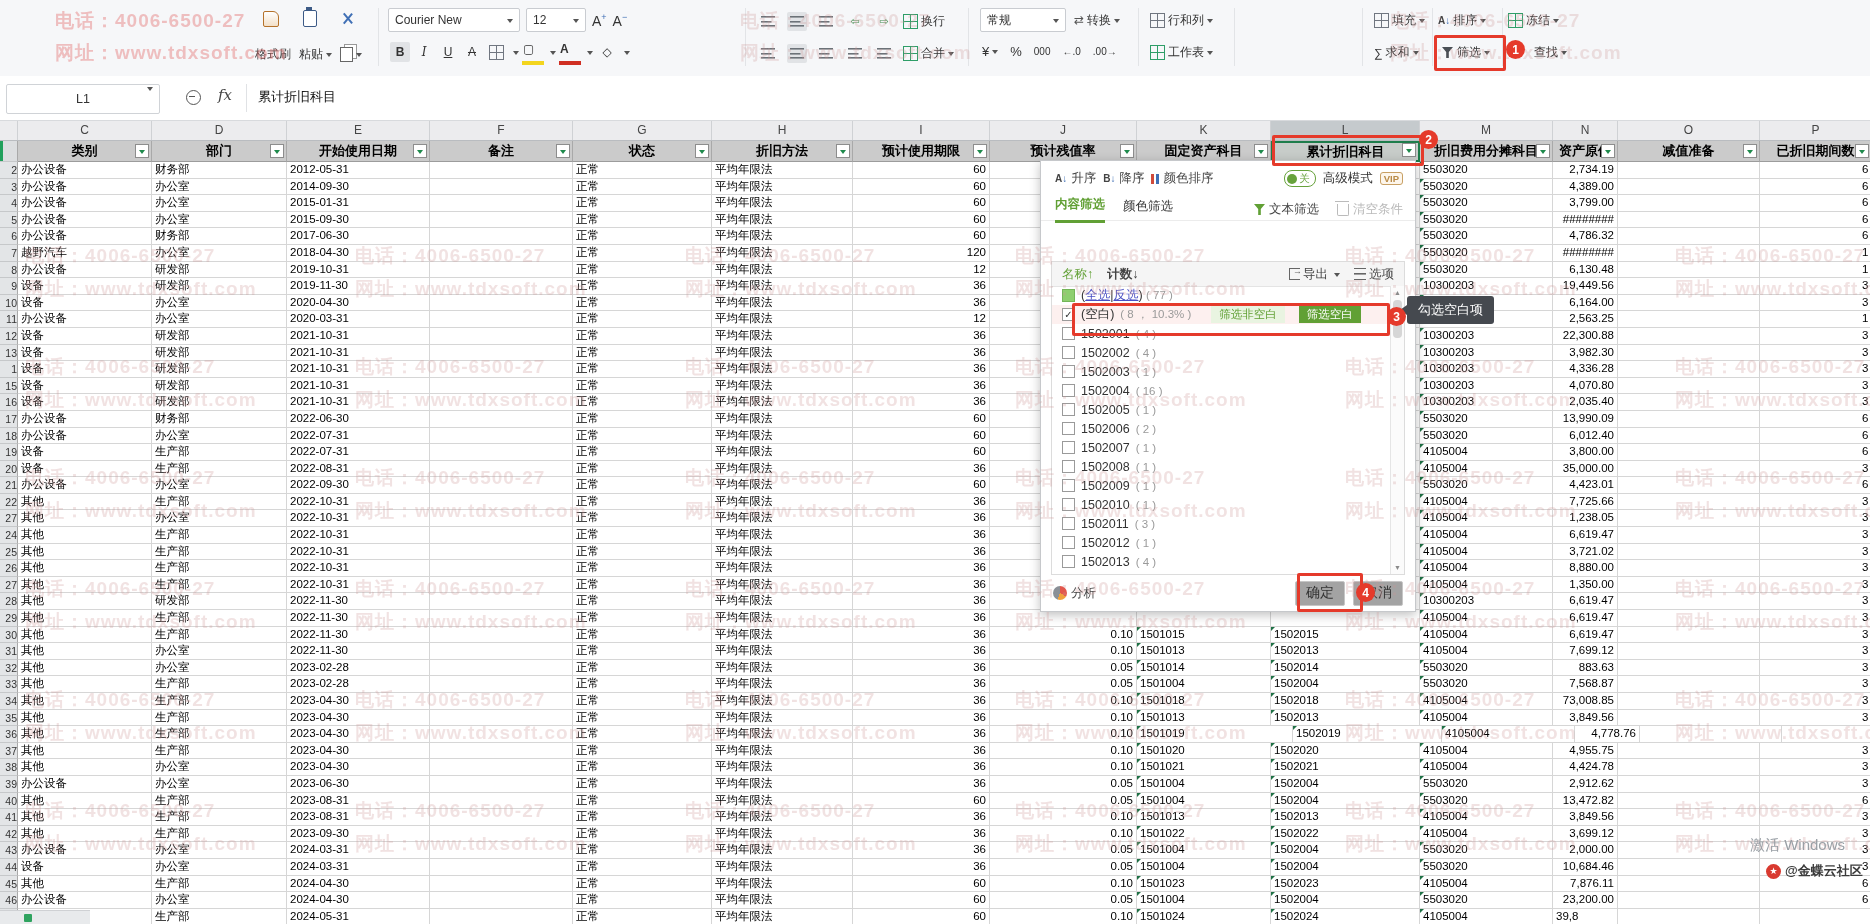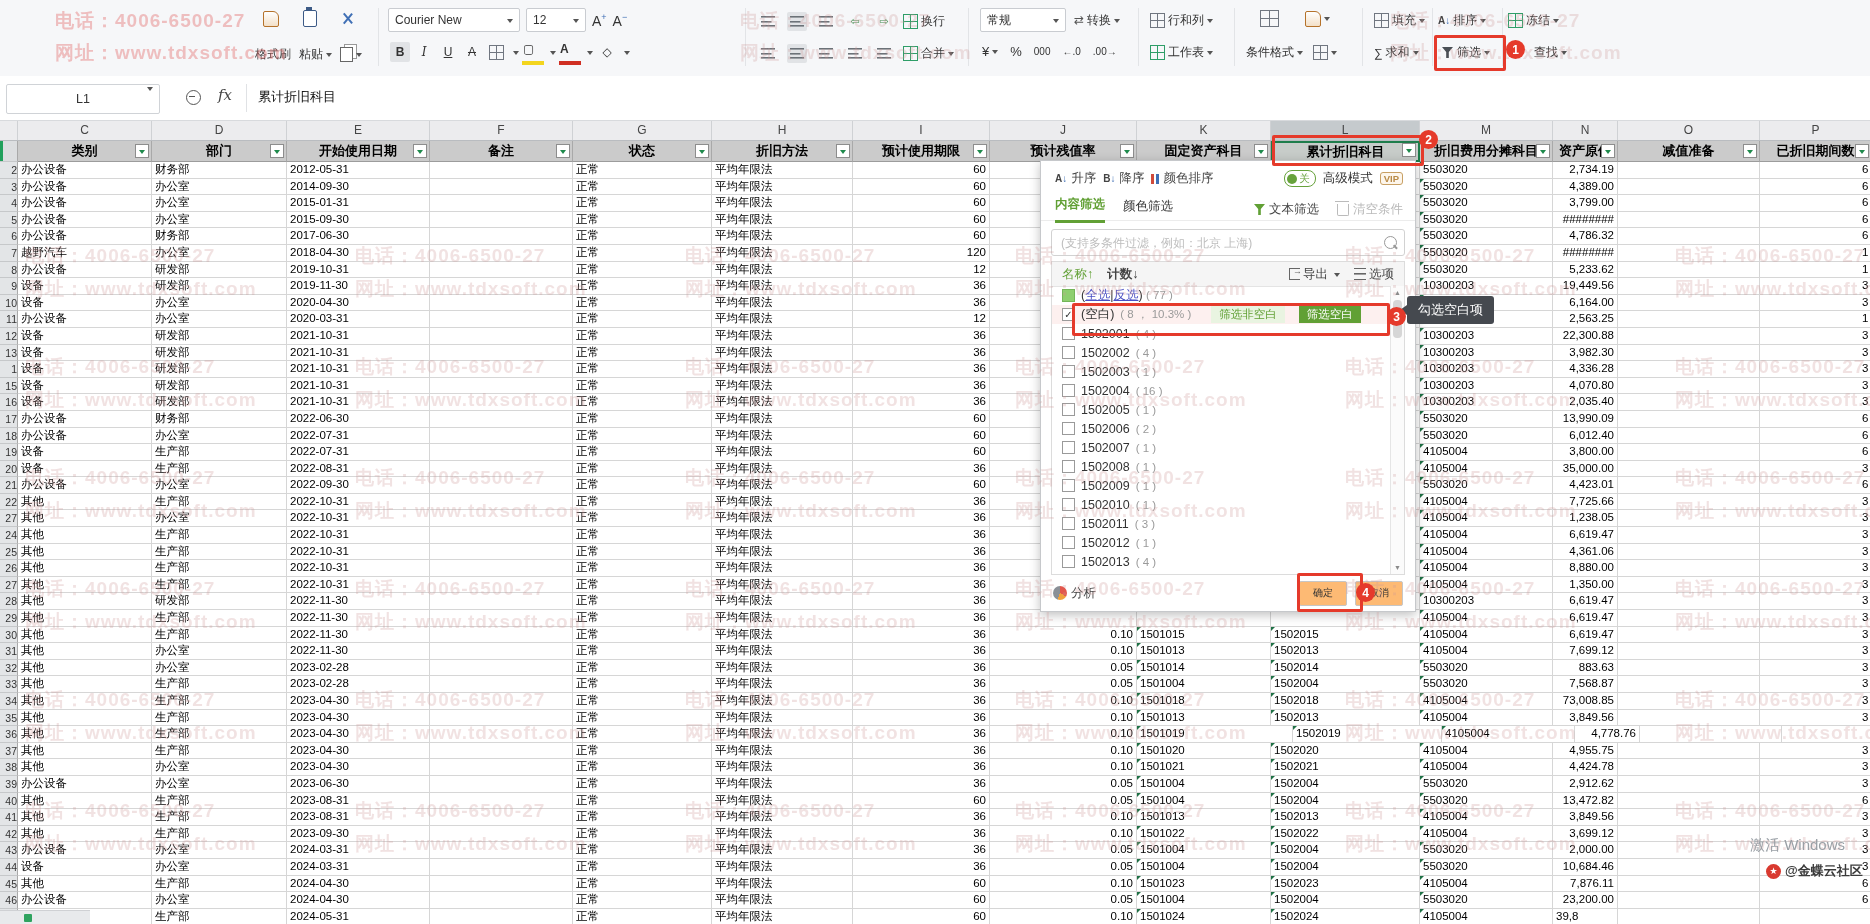--- a/index.html
+++ b/index.html
@@ -115,21 +115,21 @@
   .lnk{color:#4a50c4;text-decoration:underline;}
   .blankrow{background:#fdf0ef;}
   .btn-nb{background:#e9f4e1;color:#61a035;font-size:11.5px;padding:1px 8px;margin-left:14px;}
   .btn-b{background:#61a035;color:#fff;font-size:11.5px;padding:1px 8px;margin-left:8px;}
   .pl-sb{position:absolute;right:0;top:24px;bottom:0;width:13px;background:#fbfbfb;border-left:1px solid #e5e5e5;}
   .pl-sb .ar{position:absolute;left:0;right:0;text-align:center;font-size:7px;color:#8a8a8a;}
   .pl-sb .thumb{position:absolute;left:2px;right:2px;top:14px;height:38px;background:#d6d6d6;border-radius:4px;}
   .p-foot{position:absolute;left:0;right:0;bottom:0;height:36px;display:flex;align-items:center;padding:0 12px;gap:8px;box-sizing:border-box;}
   .pie{width:14px;height:14px;border-radius:50%;background:conic-gradient(#e2574c 0 120deg,#f0a13c 120deg 200deg,#8a8f96 200deg 360deg);}
   .p-foot .sp{flex:1;}
-  .pbtn{box-sizing:border-box;height:25px;min-width:48px;border:1px solid #c6c6c6;border-radius:2px;background:#fdba74;font-size:10px;color:#333;
+  .pbtn{box-sizing:border-box;height:25px;min-width:48px;border:1px solid #c6c6c6;border-radius:2px;background:#a3a3a3;font-size:14px;color:#333;
      display:inline-flex;align-items:center;justify-content:center;padding:0 10px;font-family:inherit;text-align:center;}
   
   .redbox{position:absolute;border:3px solid #e53a2b;border-radius:2px;z-index:60;pointer-events:none;}
   .badge{position:absolute;width:19px;height:19px;border-radius:50%;background:#e53a2b;color:#fff;font-size:12px;font-weight:bold;
      display:flex;align-items:center;justify-content:center;z-index:61;}
   #tooltip{position:absolute;left:1407px;top:296px;background:#45494f;color:#fff;font-size:13px;padding:5px 11px;border-radius:3px;z-index:55;white-space:nowrap;}
   #tooltip::before{content:"";position:absolute;left:-7px;top:9px;border:5px solid transparent;border-right:7px solid #45494f;border-left:none;}
   
   .tabstrip{position:absolute;left:0;top:910px;width:90px;height:14px;background:#e8eaec;border-top:1px solid #cfd1d4;z-index:45;}
   .tabstrip .g{position:absolute;left:24px;top:3px;width:8px;height:8px;background:#2fa35f;border-radius:1px;}
@@ -280,39 +280,20 @@
       <div class="trow" style="left:0;top:44px;">
           <span class="tbbtn">
             <span class="grid12 grn" style="margin-right:3px;"></span>
             <span>工作表</span>
             <i class="caret"></i>
           </span>
         </div>
     </div>
     <div class="vsep" style="left:1234px;"></div>
 
-    <div class="grp" style="left:1246px;width:110px;">
-      <div class="trow" style="left:14px;top:10px;gap:26px;">
-        <span class="grid12" style="width:17px;height:15px;"></span>
-        <span class="tbbtn">
-            <span class="ico i-brush"></span>
-            <i class="caret"></i>
-          </span>
-      </div>
-      <div class="trow" style="left:0;top:44px;gap:10px;">
-        <span class="tbbtn">
-            <span>条件格式</span>
-            <i class="caret"></i>
-          </span>
-        <span class="tbbtn">
-            <span class="grid12"></span>
-            <i class="caret"></i>
-          </span>
-      </div>
-    </div>
     <div class="vsep" style="left:1362px;"></div>
 
     <div class="grp" style="left:1374px;width:58px;">
       <div class="trow" style="left:0;top:12px;">
           <span class="tbbtn">
             <span class="grid12" style="margin-right:3px;"></span>
             <span>填充</span>
             <i class="caret"></i>
           </span>
         </div>
@@ -597,21 +578,21 @@
         <div class="dcell" style="width: 135px;">研发部</div>
         <div class="dcell" style="width: 143px;">2019-10-31</div>
         <div class="dcell" style="width: 143px;"></div>
         <div class="dcell" style="width: 139px;">正常</div>
         <div class="dcell" style="width: 141px;">平均年限法</div>
         <div class="dcell ar" style="width: 137px;">12</div>
         <div class="dcell ar" style="width: 147px;"></div>
         <div class="dcell" style="width: 134px;"></div>
         <div class="dcell" style="width: 149px;"></div>
         <div class="dcell" style="width: 133px;">5503020<span class="gt"></span></div>
-        <div class="dcell ar" style="width: 65px;">5,233.62</div>
+        <div class="dcell ar" style="width: 65px;">6,130.48</div>
         <div class="dcell" style="width: 142px;"></div>
         <div class="dcell ar pcol" style="width: 112px;">
           <span>1</span>
         </div>
       </div>
       <div class="frow drow">
         <div class="rowhdr">9</div>
         <div class="dcell" style="width: 134px;">设备</div>
         <div class="dcell" style="width: 135px;">研发部</div>
         <div class="dcell" style="width: 143px;">2019-11-30</div>
@@ -920,21 +901,21 @@
         <div class="dcell" style="width: 135px;">生产部</div>
         <div class="dcell" style="width: 143px;">2022-10-31</div>
         <div class="dcell" style="width: 143px;"></div>
         <div class="dcell" style="width: 139px;">正常</div>
         <div class="dcell" style="width: 141px;">平均年限法</div>
         <div class="dcell ar" style="width: 137px;">36</div>
         <div class="dcell ar" style="width: 147px;"></div>
         <div class="dcell" style="width: 134px;"></div>
         <div class="dcell" style="width: 149px;"></div>
         <div class="dcell" style="width: 133px;">4105004<span class="gt"></span></div>
-        <div class="dcell ar" style="width: 65px;">4,361.06</div>
+        <div class="dcell ar" style="width: 65px;">3,721.02</div>
         <div class="dcell" style="width: 142px;"></div>
         <div class="dcell ar pcol" style="width: 112px;">
           <span>3</span>
         </div>
       </div>
       <div class="frow drow">
         <div class="rowhdr">26</div>
         <div class="dcell" style="width: 134px;">其他</div>
         <div class="dcell" style="width: 135px;">生产部</div>
         <div class="dcell" style="width: 143px;">2022-10-31</div>
@@ -1383,24 +1364,20 @@
       <span class="ptab">颜色筛选</span>
       <span class="sp"></span>
       <span class="dkt">
           <span class="funnel grn"></span>
           <span>文本筛选</span>
         </span>
       <span class="graytool">
           <span class="trash"></span>
           <span>清空条件</span>
         </span>
-    </div>
-    <div class="p-search">
-      <input type="text" placeholder="(支持多条件过滤，例如：北京 上海)" style="">
-      <span class="mag"></span>
     </div>
     <div class="p-listwrap">
       <div class="pl-head">
         <span class="grnlb"><span>名称</span>↑</span>
         <span class="cntlb"><span>计数</span>↓</span>
         <span class="sp"></span>
         <span class="exp">
             <span class="expico"></span>
             <span>导出</span>
             <i class="caret"></i>

